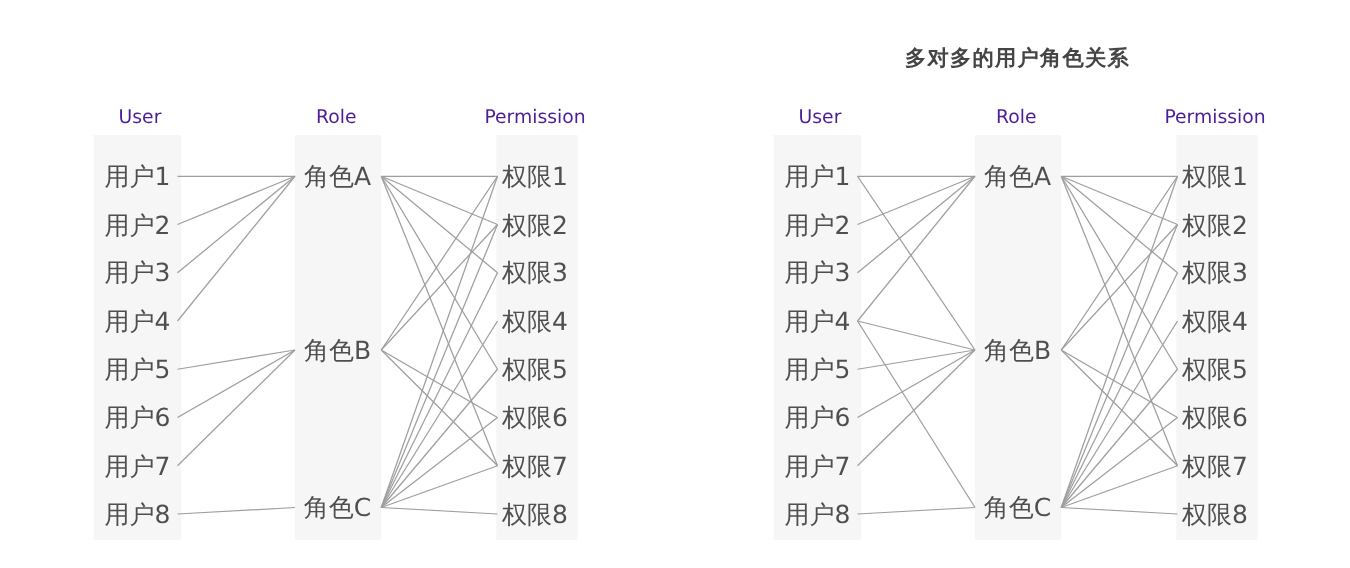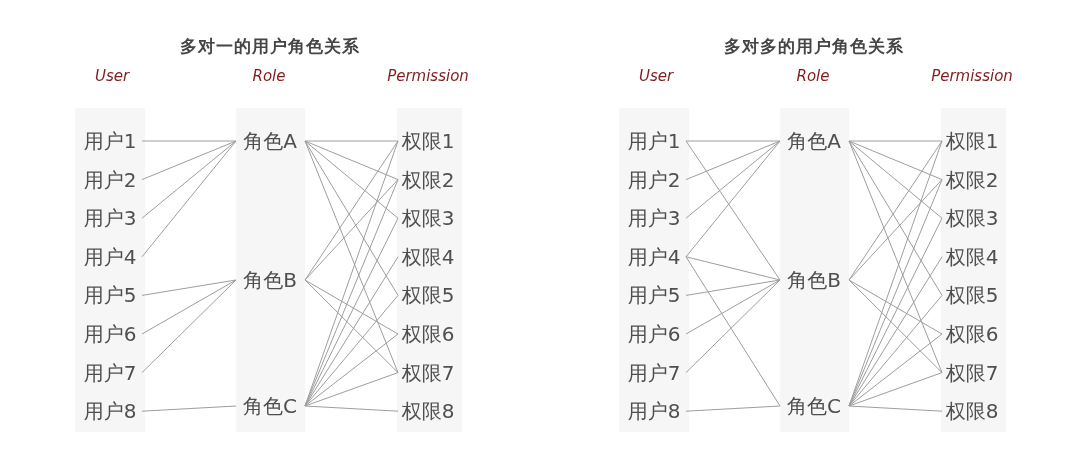--- a/index.html
+++ b/index.html
@@ -9,42 +9,41 @@
     font-family:"DejaVu Sans","Liberation Sans",sans-serif;
   }
   .canvas{position:absolute;inset:0;}
   .panel{position:absolute;top:0;width:540px;height:454px;}
   .panel-title{
     position:absolute;top:21px;left:0;width:100%;
     text-align:center;font-size:17px;font-weight:700;color:#454545;
     letter-spacing:1px;white-space:nowrap;
   }
   .col-header{
-    position:absolute;top:76px;transform:translate(-50%,-50%);
-    font-size:15px;color:#7f1d1d;white-space:nowrap;font-style:italic;
+    position:absolute;top:93px;transform:translate(-50%,-50%);
+    font-size:15px;color:#4c1d95;white-space:nowrap;
   }
   .strip{
     position:absolute;top:108px;height:324px;background:#f6f6f6;
   }
   .strip.user{left:75px;width:70px;}
   .strip.role{left:236px;width:69px;}
   .strip.perm{left:397px;width:65px;}
   svg.lines{position:absolute;left:0;top:0;width:540px;height:454px;}
   .node-label{
     position:absolute;transform:translate(-50%,-50%);
     font-size:20px;color:#4f4f4f;white-space:nowrap;line-height:1;
   }
 </style>
 </head>
 <body>
 
 <div class="canvas">
 
   <section class="panel" style="left:0px">
-    <h2 class="panel-title">多对一的用户角色关系</h2>
     <div class="strip user"></div>
     <div class="strip role"></div>
     <div class="strip perm"></div>
     <div class="col-header" style="left:112px">User</div>
     <div class="col-header" style="left:269px">Role</div>
     <div class="col-header" style="left:428px">Permission</div>
     <svg class="lines" viewBox="0 0 540 454">
         <line x1="142" y1="141" x2="236" y2="141" stroke="#9e9e9e" stroke-width="1"></line>
         <line x1="142" y1="179.6" x2="236" y2="141" stroke="#9e9e9e" stroke-width="1"></line>
         <line x1="142" y1="218.2" x2="236" y2="141" stroke="#9e9e9e" stroke-width="1"></line>

